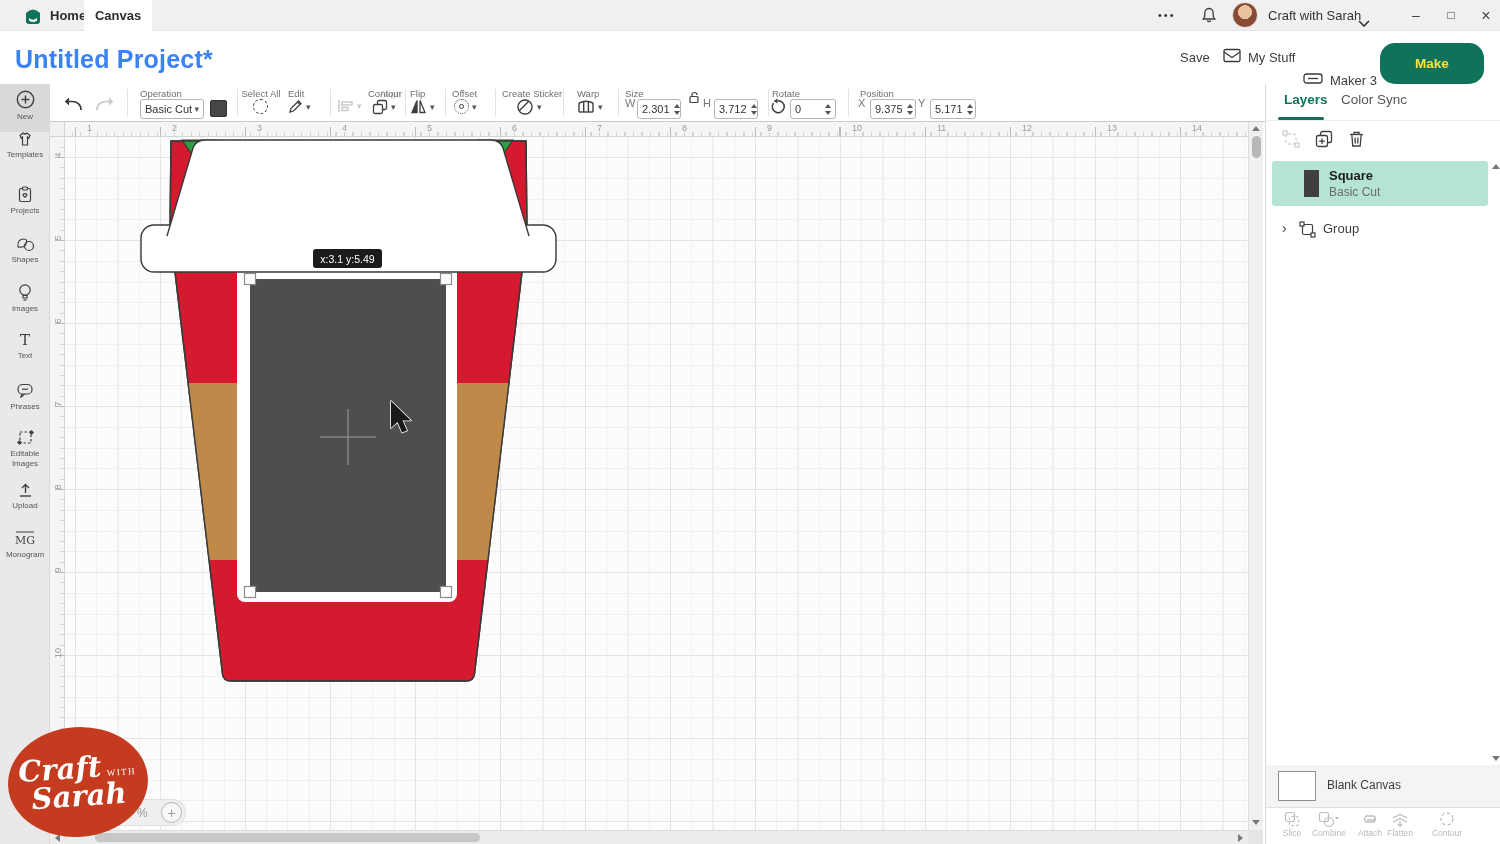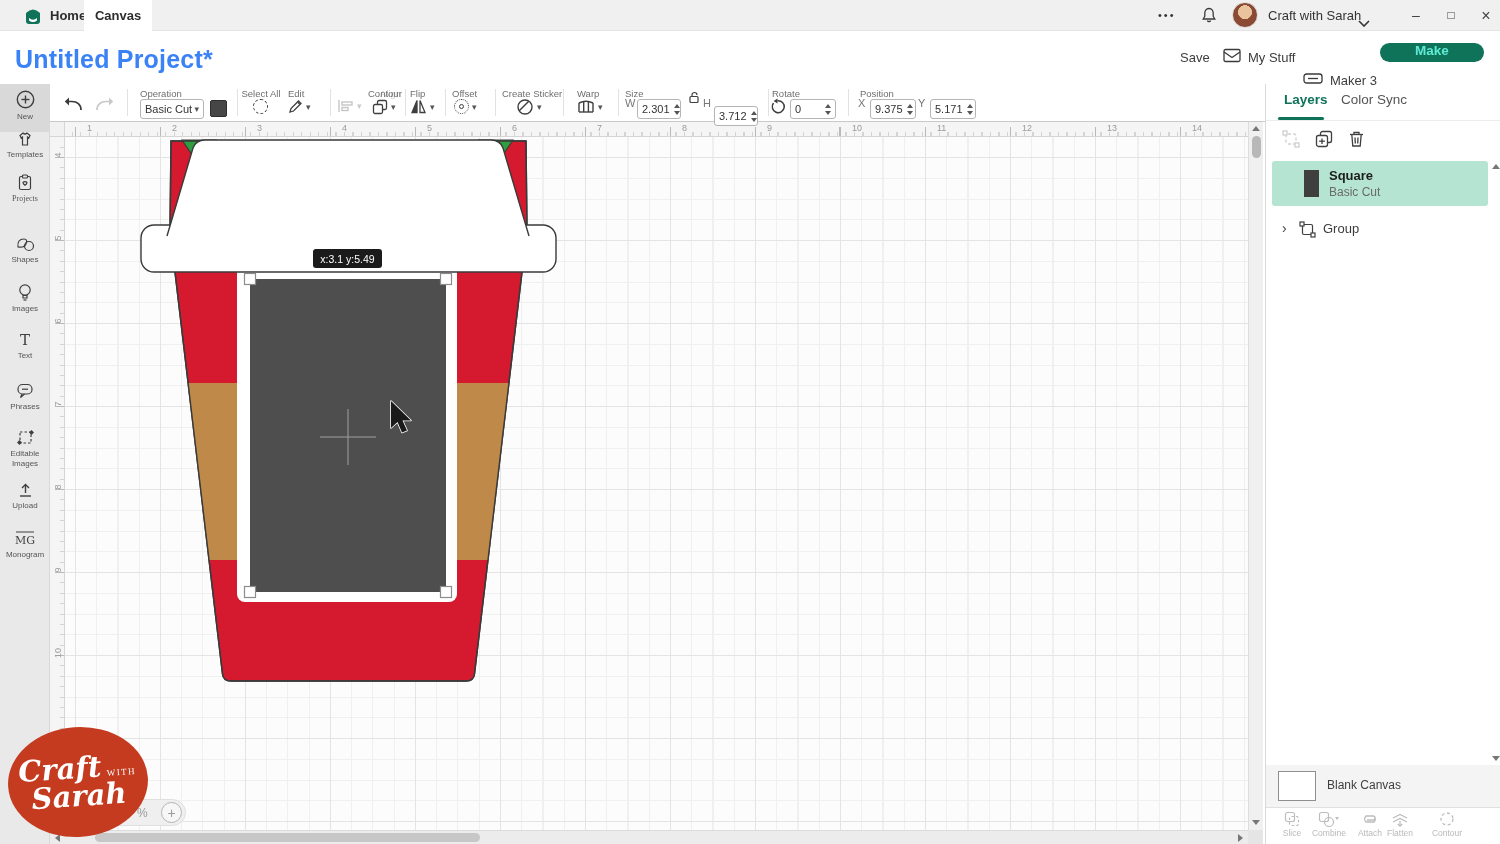--- a/index.html
+++ b/index.html
@@ -11,21 +11,21 @@
   .titlebar { left:0; top:0; width:1500px; height:31px; background:#f0f0f1; border-bottom:1px solid #e4e4e4; z-index:40; }
   .tab-active { background:#fff; height:31px; display:flex; align-items:center; justify-content:center; }
   .tb-text { font-size:13px; color:#2d2d2d; font-weight:700; }
   .win-glyph { font-size:14px; color:#444; line-height:31px; text-align:center; width:20px; cursor:default; }
   .avatar { width:26px; height:26px; border-radius:50%; background:radial-gradient(circle at 50% 38%, #e8c39e 0 36%, #8a4a33 37% 100%); border:1px solid #ddd; }
 
   
   .header { left:0; top:31px; width:1500px; height:53px; background:#fff; z-index:39; }
   .proj-title { font-size:25px; font-weight:700; color:#3b82f6; letter-spacing:.2px; }
   .hdr-item { font-size:13px; color:#3d3d3d; display:flex; align-items:center; gap:7px; }
-  .make-btn { width:104px; height:19px; border-radius:15px; background:#0e7359; color:#5eead4; font-size:13.5px; font-weight:700; display:flex; justify-content:center; }
+  .make-btn { width:104px; height:41px; border-radius:15px; background:#0e7359; color:#fde047; font-size:13.5px; font-weight:700; display:flex; align-items:center; justify-content:center; }
 
   
   .toolbar { left:50px; top:84px; width:1215px; height:38px; background:#fff; border-bottom:1px solid #c9c9c9; z-index:35; }
   .tool-label { position:absolute; top:4px; font-size:9.5px; color:#6e6e6e; white-space:nowrap; }
   .tool-label.dis { color:#c4c4c4;margin-left:42px; }
   .divider { position:absolute; top:5px; width:1px; height:27px; background:#e2e2e2; }
   .caret { font-size:9px; color:#555; }
   .caret.dis { color:#c9c9c9; }
   .select-box { position:absolute; display:flex; align-items:center; justify-content:space-between; border:1px solid #b5b5b5; border-radius:3px; height:20px; background:#fff; font-size:11px; color:#333; padding:0 4px; }
   .num-input { position:absolute; display:flex; align-items:center; border:1px solid #b5b5b5; border-radius:3px; height:20px; background:#fff; }
@@ -283,21 +283,21 @@
           <span class="tri-dn"></span>
         </span>
     </div>
     <div class="abs" style="left:637px;top:6px;">
       <svg width="14" height="13" viewBox="0 0 14 13" fill="none" stroke="#3f3f3f" stroke-width="1.2">
         <rect x="3" y="5.5" width="8" height="6" rx="1"></rect>
           <path d="M5,5.5 V4 a2.5,2.5 0 0 1 5,0"></path>
       </svg>
     </div>
     <div class="axis-lbl" style="left:653px;">H</div>
-    <div class="num-input" style="left:664px;top:22px;width:44px;">
+    <div class="num-input" style="left:664px;top:15px;width:44px;">
       <span class="num-val">3.712</span>
       <span class="stepper">
           <span class="tri-up"></span>
           <span class="tri-dn"></span>
         </span>
     </div>
     <div class="divider" style="left:718px;"></div>
 
     <div class="tool-label" style="left:722px;">Rotate</div>
     <div class="abs" style="left:720px;top:14px;">
@@ -343,21 +343,21 @@
           <line x1="5.5" y1="9.5" x2="13.5" y2="9.5"></line>
         </svg>
       <span class="side-label">New</span>
     </div>
     <div class="side-item" style="top:47px;">
       <svg width="18" height="16" viewBox="0 0 18 16" fill="none" stroke="#3f3f3f" stroke-width="1.2">
           <path d="M4,4.5 L7,2 Q9,4 11,2 L14,4.5 L12.8,7 L11.5,6 V14 H6.5 V6 L5.2,7 Z"></path>
         </svg>
       <span class="side-label">Templates</span>
     </div>
-    <div class="side-item" style="top:90px;font-family:Liberation Serif, serif;">
+    <div class="side-item" style="top:102px;">
       <svg width="16" height="17" viewBox="0 0 16 17" fill="none" stroke="#3f3f3f" stroke-width="1.2">
           <rect x="2.5" y="2.5" width="11" height="13" rx="1.5"></rect>
           <rect x="5.5" y="1" width="5" height="3" rx="1" fill="#e9e9e9"></rect>
           <path d="M6,8.5 q2,-2 2,0 q0,-2 2,0 q0,1.4 -2,2.8 q-2,-1.4 -2,-2.8 Z"></path>
         </svg>
       <span class="side-label">Projects</span>
     </div>
     <div class="side-item" style="top:151px;">
       <svg width="19" height="17" viewBox="0 0 19 17" fill="none" stroke="#3f3f3f" stroke-width="1.2">
           <path d="M2,12 Q1,4 8,4 Q12,4 10,9 Q8.5,13 2,12 Z"></path>

